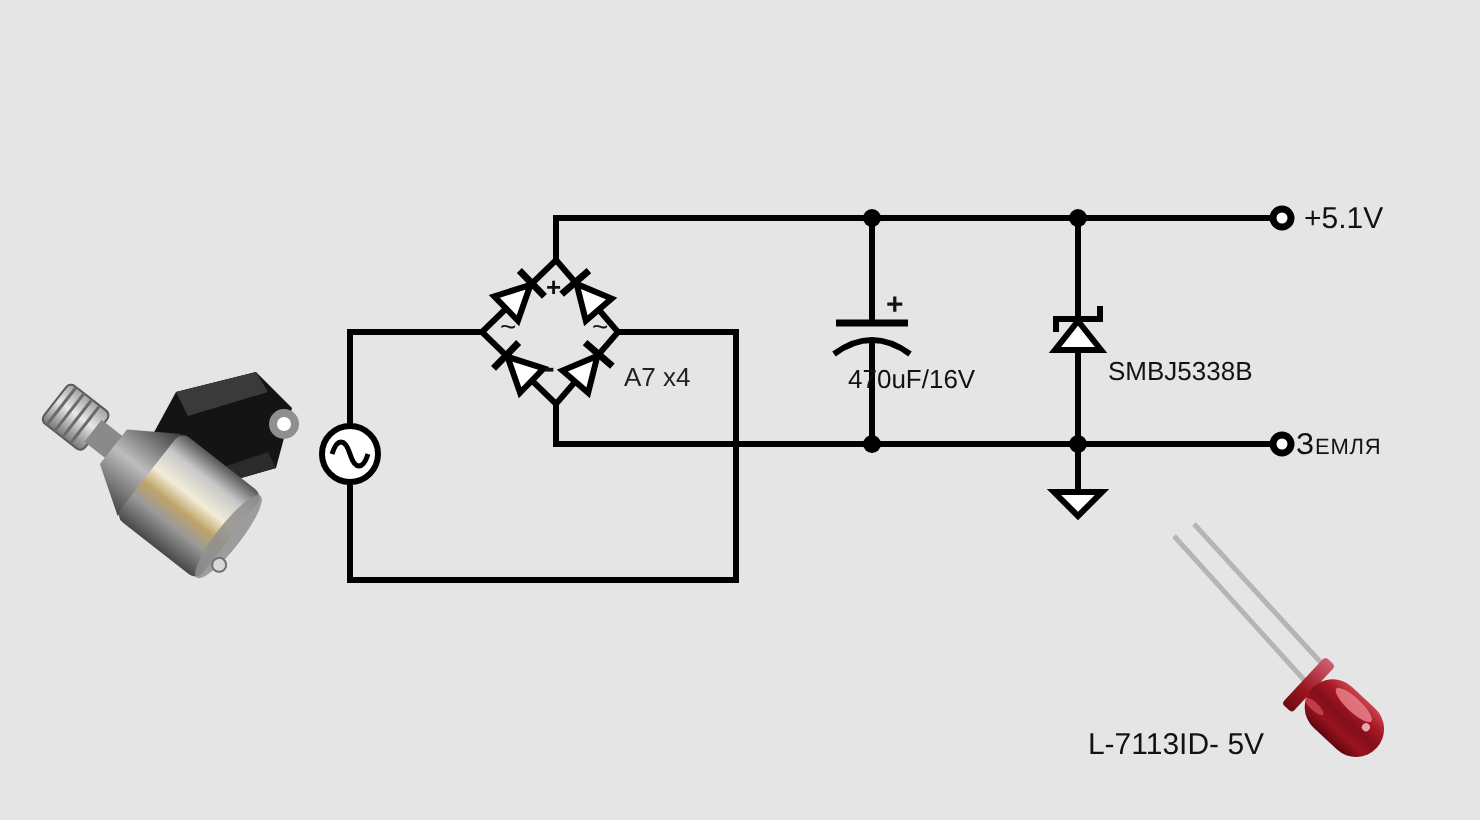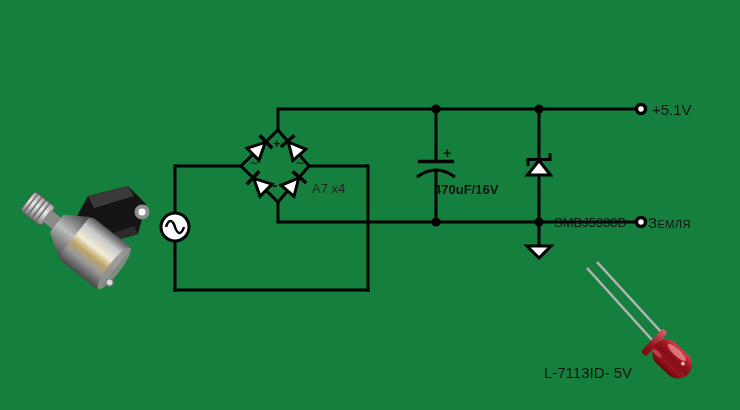--- a/index.html
+++ b/index.html
@@ -1,17 +1,17 @@
 <!DOCTYPE html>
 <html><head>
 <meta charset="utf-8">
 <style>
   html,body{margin:0;padding:0;background:#fff;}
   #canvas{
-    position:relative;width:740px;height:410px;background:#15803d;overflow:hidden;
+    position:relative;width:740px;height:410px;background:#e5e5e5;overflow:hidden;
     font-family:"Liberation Sans", sans-serif;color:#111;
   }
   #circuit{position:absolute;left:0;top:0;}
   .lbl{position:absolute;white-space:nowrap;line-height:1;color:#121212;}
   .sc{font-variant:small-caps;letter-spacing:.4px;}
   .f13{font-size:13px;}
   .f15{font-size:15px;}
   .bold{font-weight:bold;}
   .ctr{text-align:center;}
 </style>
@@ -165,20 +165,20 @@
   <div class="lbl f15 sc" style="left:648px;top:215px;">Земля</div>
 
   <div class="lbl f13" style="left:312px;top:182px;color:#222;">A7 x4</div>
 
   <div class="lbl f13 bold" style="left:273px;top:137px;">+</div>
   <div class="lbl" style="left:250px;top:156px;font-size:14px;">~</div>
   <div class="lbl" style="left:296px;top:156px;font-size:14px;">~</div>
   <div class="lbl bold" style="left:272px;top:177px;font-size:16px;">-</div>
 
   <div class="lbl f15 bold" style="left:443px;top:145px;">+</div>
-  <div class="lbl f13" style="left:434px;top:183px;font-weight:bold;">470uF/16V</div>
+  <div class="lbl f13" style="left:424px;top:183px;">470uF/16V</div>
 
-  <div class="lbl f13" style="left:554px;top:179px;margin-top:37px;">SMBJ5338B</div>
+  <div class="lbl f13" style="left:554px;top:179px;">SMBJ5338B</div>
 
 
   <div class="lbl f15 ctr" style="left:518px;top:365px;width:140px;">L-7113ID- 5V</div>
 
 </div>
 
 </body></html>

